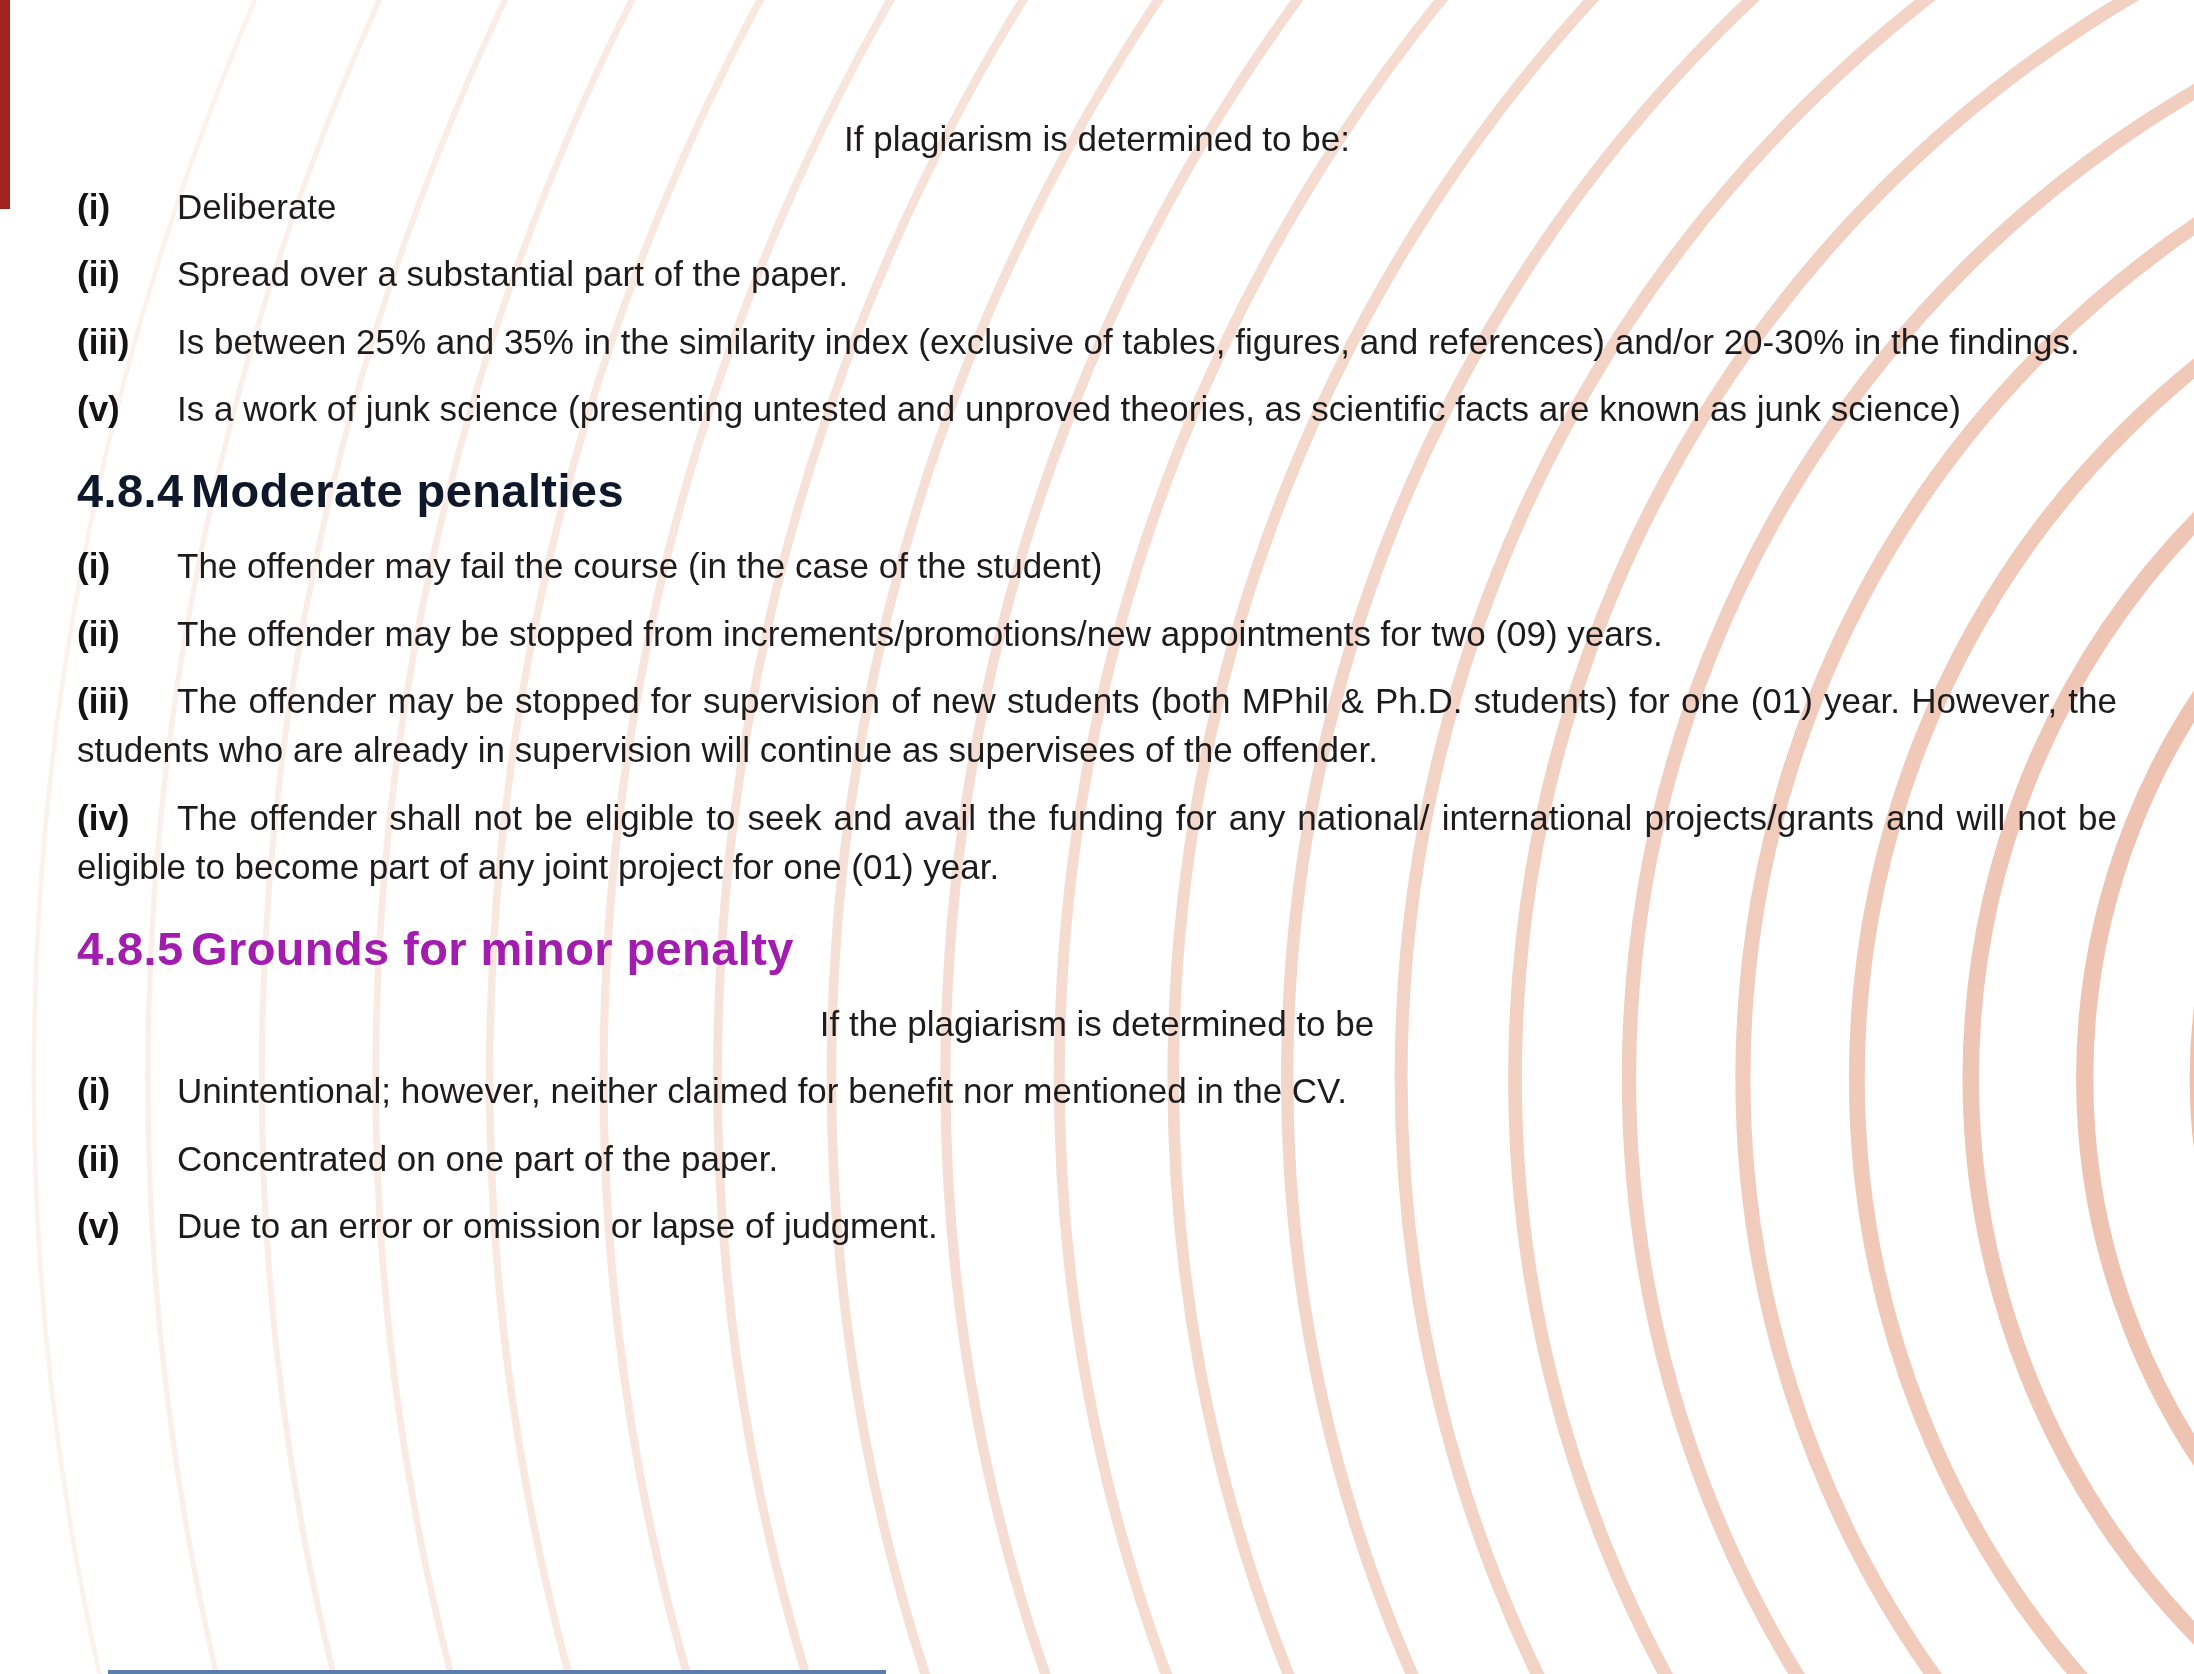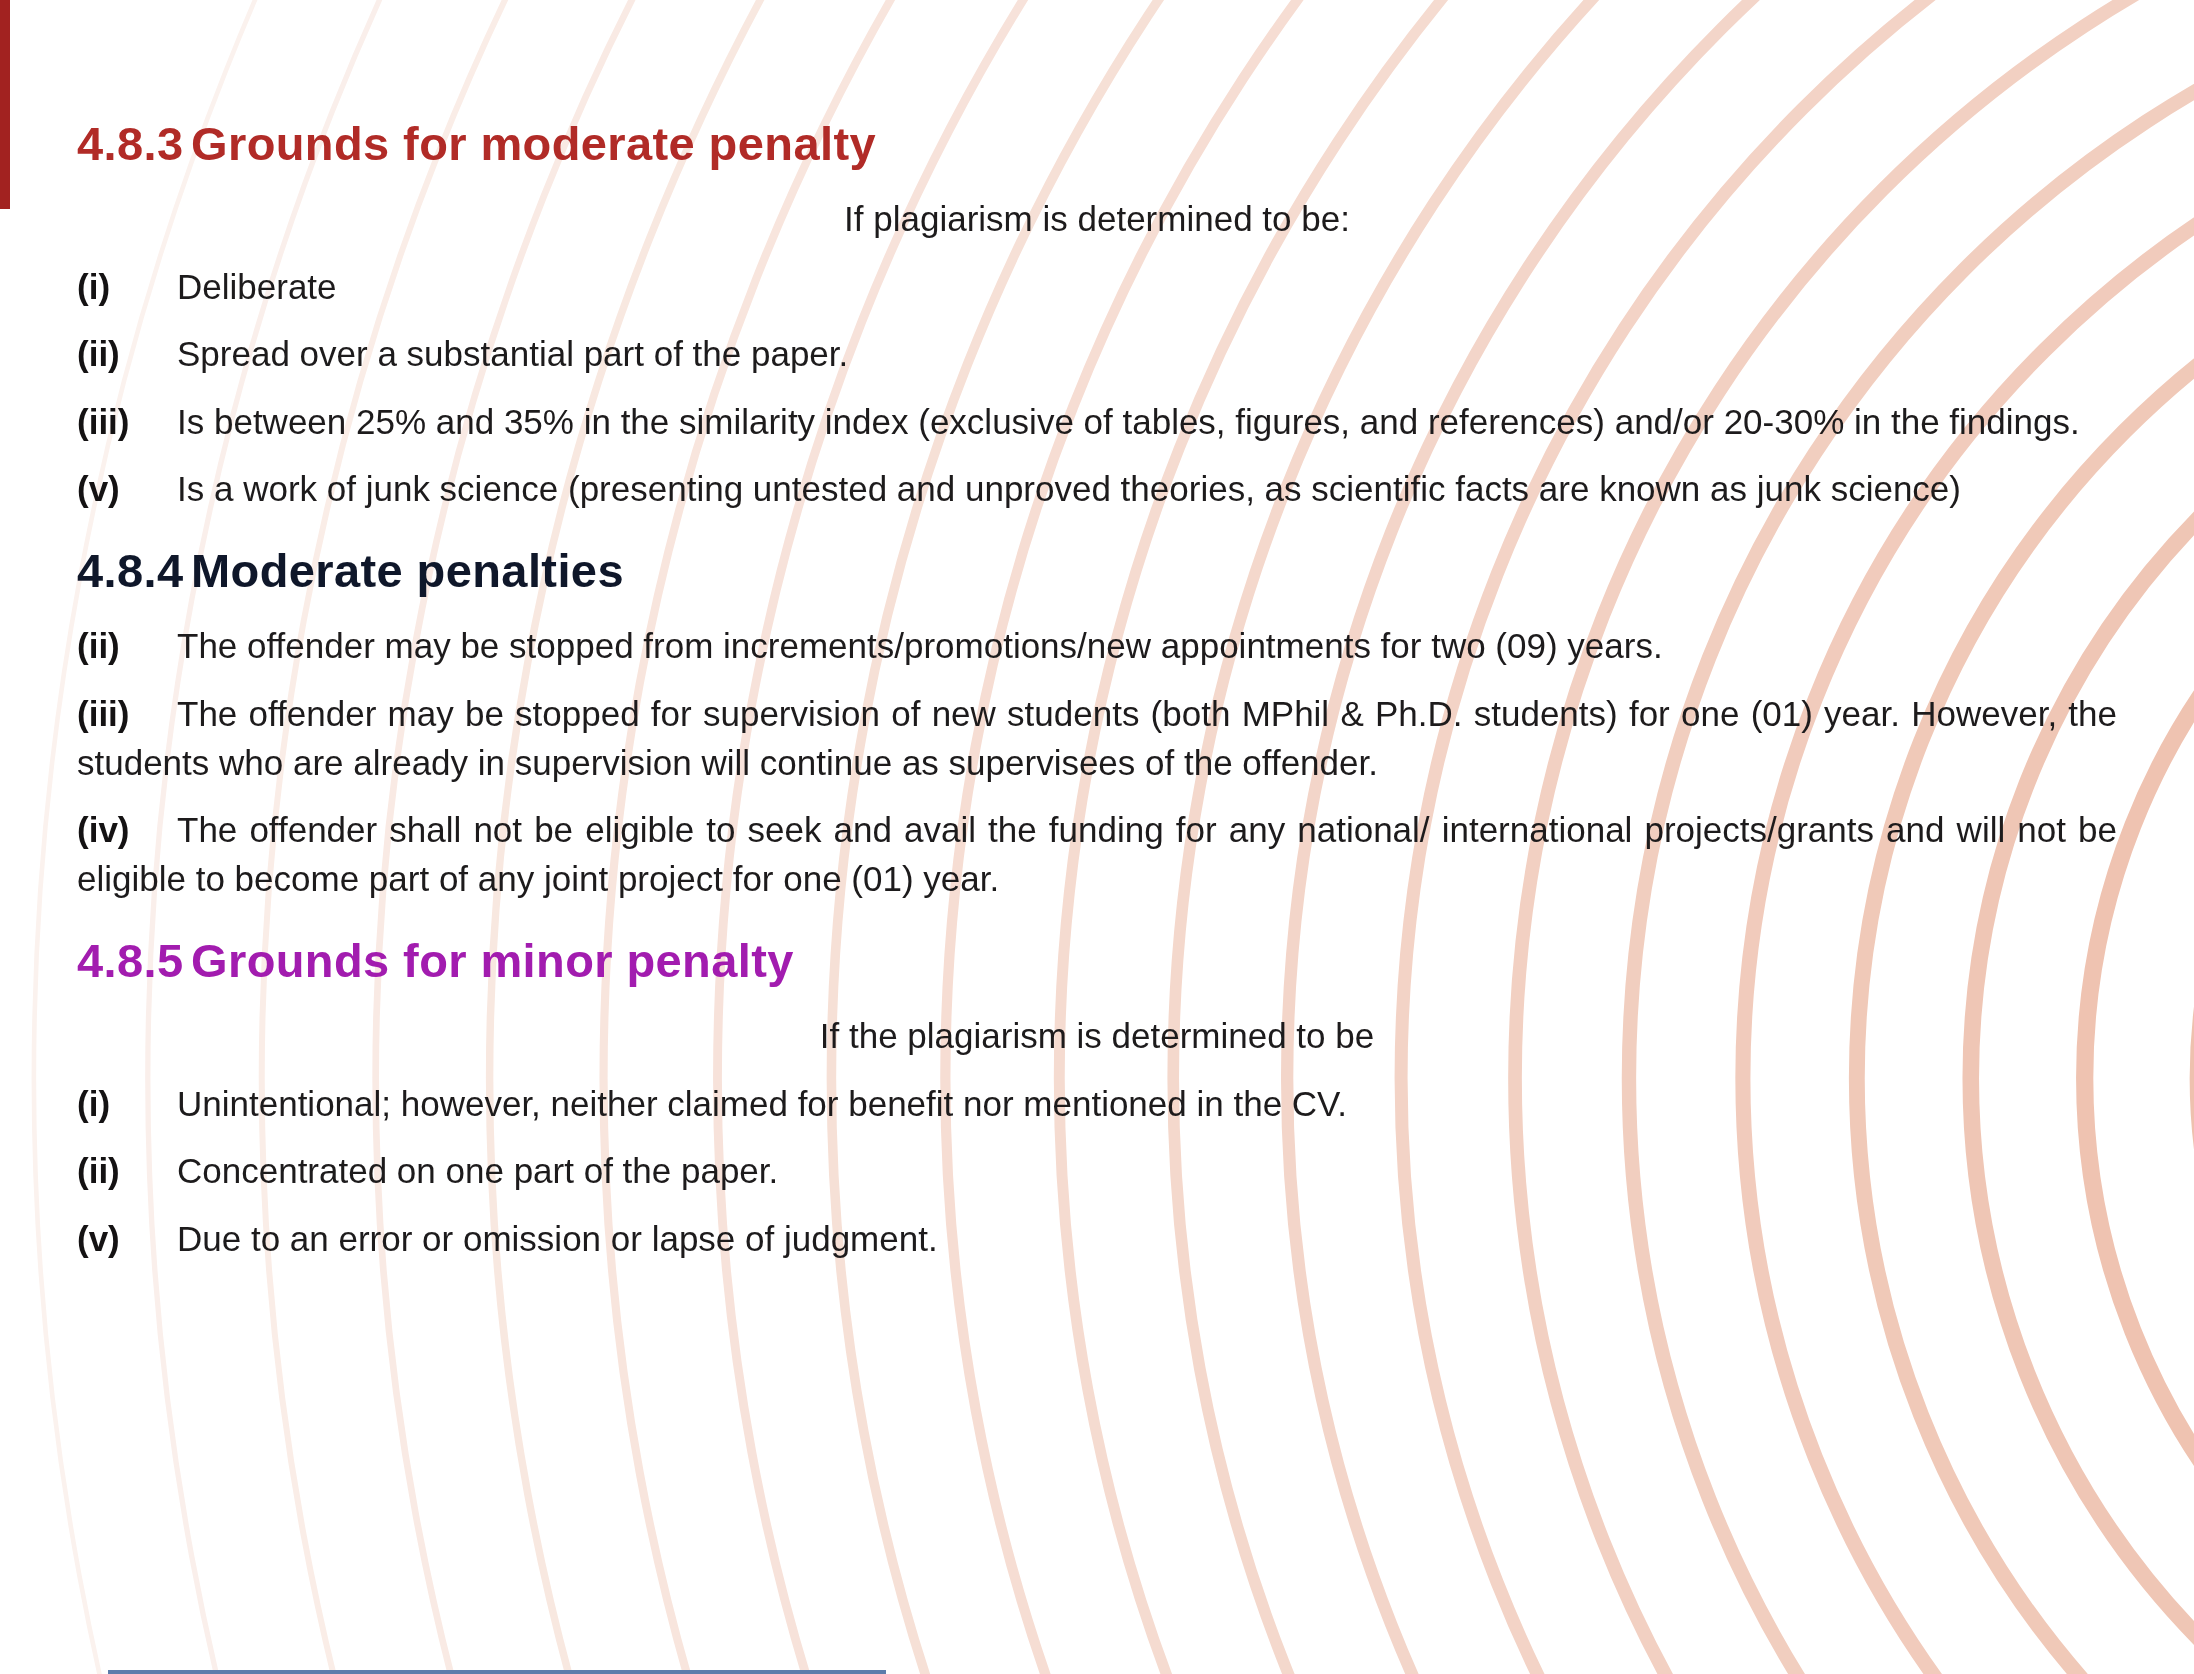--- a/index.html
+++ b/index.html
@@ -105,27 +105,27 @@
     <circle cx="3600" cy="1400" r="3112" fill="none" stroke="rgb(249,234,228)" stroke-width="8.7"></circle>
     <circle cx="3600" cy="1400" r="3260" fill="none" stroke="rgb(250,237,231)" stroke-width="7.8"></circle>
     <circle cx="3600" cy="1400" r="3408" fill="none" stroke="rgb(250,239,235)" stroke-width="6.9"></circle>
     <circle cx="3600" cy="1400" r="3556" fill="none" stroke="rgb(251,242,238)" stroke-width="6.0"></circle>
   </svg>
 
 <div class="edge-bar-left" style="background: rgb(162, 34, 32);"></div>
 <div class="edge-line-bottom" style="background: rgb(92, 124, 171);"></div>
 
 <main id="doc-content" style="color: rgb(29, 27, 28);">
-    <div class="section-heading first" style="color: rgb(177, 43, 39);"><span class="heading-number">4.8.3</span><span class="heading-title">Grounds for moderate penalty</span></div>
     <p class="section-intro">If plagiarism is determined to be:</p>
     <p class="doc-item"><span class="item-marker">(i)</span><span class="item-text">Deliberate</span></p>
     <p class="doc-item"><span class="item-marker">(ii)</span><span class="item-text">Spread over a substantial part of the paper.</span></p>
     <p class="doc-item"><span class="item-marker">(iii)</span><span class="item-text">Is between 25% and 35% in the similarity index (exclusive of tables, figures, and references) and/or 20-30% in the findings.</span></p>
     <p class="doc-item"><span class="item-marker">(v)</span><span class="item-text">Is a work of junk science (presenting untested and unproved theories, as scientific facts are known as junk science)</span></p>
     <div class="section-heading" style="color: #0f172a;"><span class="heading-number">4.8.4</span><span class="heading-title">Moderate penalties</span></div>
+    <p class="doc-item"><span class="item-marker">(i)</span><span class="item-text">The offender may fail the course (in the case of the student)</span></p>
     <p class="doc-item"><span class="item-marker">(ii)</span><span class="item-text">The offender may be stopped from increments/promotions/new appointments for two (09) years.</span></p>
     <p class="doc-item justify"><span class="item-marker">(iii)</span><span class="item-text">The offender may be stopped for supervision of new students (both MPhil &amp; Ph.D. students) for one (01) year. However, the students who are already in supervision will continue as supervisees of the offender.</span></p>
     <p class="doc-item justify"><span class="item-marker">(iv)</span><span class="item-text">The offender shall not be eligible to seek and avail the funding for any national/ international projects/grants and will not be eligible to become part of any joint project for one (01) year.</span></p>
     <div class="section-heading" style="color: #a21caf;"><span class="heading-number">4.8.5</span><span class="heading-title">Grounds for minor penalty</span></div>
     <p class="section-intro">If the plagiarism is determined to be</p>
     <p class="doc-item"><span class="item-marker">(i)</span><span class="item-text">Unintentional; however, neither claimed for benefit nor mentioned in the CV.</span></p>
     <p class="doc-item"><span class="item-marker">(ii)</span><span class="item-text">Concentrated on one part of the paper.</span></p>
     <p class="doc-item"><span class="item-marker">(v)</span><span class="item-text">Due to an error or omission or lapse of judgment.</span></p>
   </main>
 

